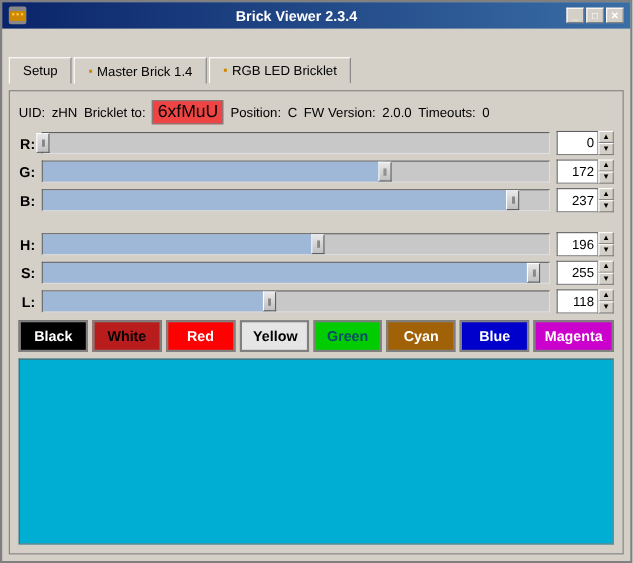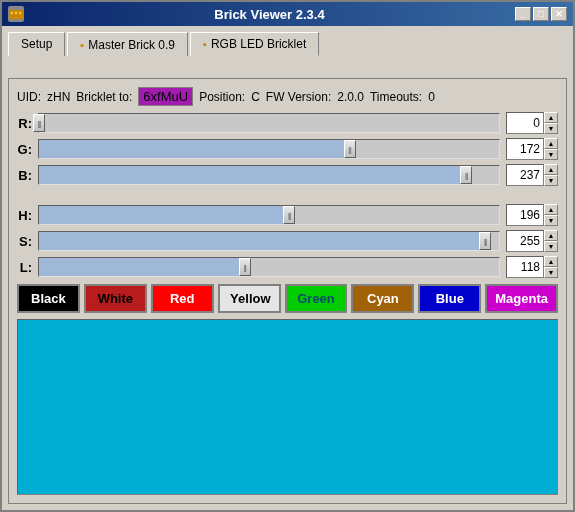--- a/index.html
+++ b/index.html
@@ -56,21 +56,22 @@
       justify-content: center;
       cursor: pointer;
       border-top-color: #fff;
       border-left-color: #fff;
     }
     .content {
       flex: 1;
       padding: 6px;
       display: flex;
       flex-direction: column;
-      gap: 20px;
+      gap: 4px;
+      margin-top: 20px;
     }
     .tab-bar {
       display: flex;
       gap: 2px;
       margin-bottom: 2px;
     }
     .tab {
       padding: 4px 12px;
       background: #d4d0c8;
       border: 1px solid #808080;
@@ -98,26 +99,26 @@
     }
     .info-row {
       display: flex;
       align-items: center;
       gap: 6px;
       font-size: 12px;
       flex-wrap: nowrap;
     }
     .info-label { font-weight: normal; white-space: nowrap; }
     .info-value {
-      background: #a21caf;
+      background: #ef4444;
       border: 1px solid #808080;
       border-top-color: #808080;
       border-left-color: #808080;
       padding: 1px 4px;
-      font-size: 13px;
+      font-size: 16px;
     }
     .slider-section {
       display: flex;
       flex-direction: column;
       gap: 4px;
     }
     .slider-row {
       display: flex;
       align-items: center;
       gap: 6px;
@@ -254,21 +255,21 @@
     </div>
   </div>
 
   <div class="content">
     <div class="tab-bar">
       <div class="tab">
         <span>Setup</span>
       </div>
       <div class="tab" style="display:flex;align-items:center;gap:4px;">
         <span style="color:#cc8800;font-size:11px;">▪</span>
-        <span>Master Brick 0.9</span>
+        <span>Master Brick 1.4</span>
       </div>
       <div class="tab active" style="display:flex;align-items:center;gap:4px;">
         <span style="color:#cc8800;font-size:11px;">▪</span>
         <span>RGB LED Bricklet</span>
       </div>
     </div>
 
     <div class="tab-content">
 
       <div class="info-row">

